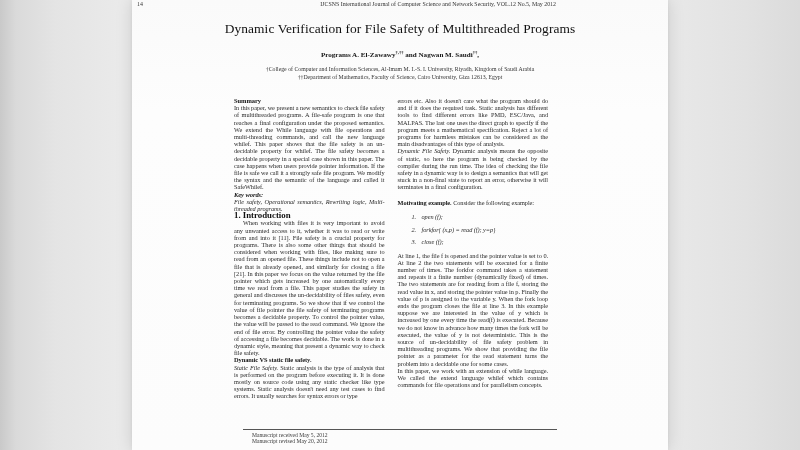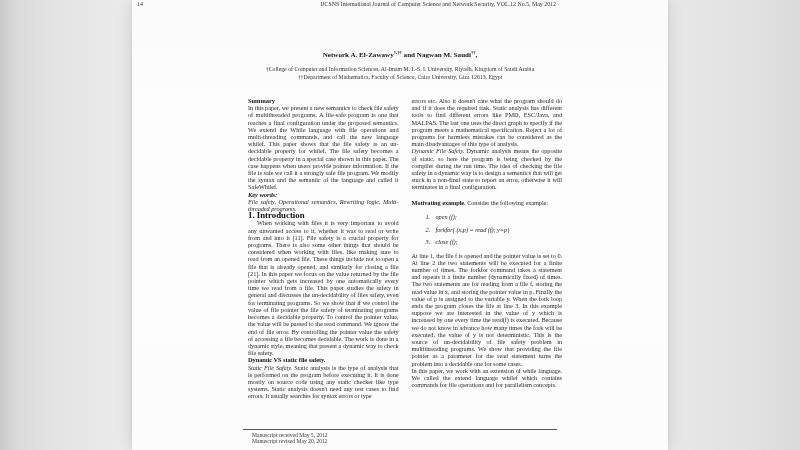--- a/index.html
+++ b/index.html
@@ -28,21 +28,21 @@
   .authors{
     position:absolute;left:60px;top:50px;width:416px;
     text-align:center;font-size:7.1px;font-weight:bold;color:#151515;
   }
   .authors sup{font-size:4.6px;font-weight:bold;}
   .affils{
     position:absolute;left:30px;top:66px;width:476px;
     text-align:center;font-size:5.8px;color:#333;line-height:7.6px;
   }
   .columns{
-    position:absolute;left:116px;top:97px;width:314px;height:331px;
+    position:absolute;left:102px;top:97px;width:314px;height:331px;
     display:flex;gap:13px;overflow:hidden;
   }
   .col{width:150.5px;font-size:6.3px;line-height:7.2px;letter-spacing:-0.06px;text-align:justify;color:#2b2b2b;}
   .col p{margin:0;}
   .h-small{font-weight:bold;font-size:6.5px;color:#161616;margin:0;}
   .h-small.ital{font-style:italic;}
   .h-intro{font-weight:bold;font-size:8.8px;color:#101010;margin:10px 0 9px 0;letter-spacing:0;}
   .h-sub{font-weight:bold;font-size:6.4px;color:#161616;margin:7px 0 0 0;}
   .ital{font-style:italic;}
   .indent{text-indent:9px;}
@@ -64,22 +64,23 @@
 <body>
 
 <div class="stage">
   <div class="paper">
 
     <div class="running-head">
       <span class="page-num">14</span>
       <span class="journal-line">IJCSNS International Journal of Computer Science and Network Security, VOL.12 No.5, May 2012</span>
     </div>
 
+    <div class="paper-title">Dynamic Verification for File Safety of Multithreaded Programs</div>
 
-    <div class="authors"><span>Network A. El-Zawawy</span><sup>†,††</sup><span> and </span><span>Nagwan M. Saudi</span><sup>††</sup><span>,</span></div>
+    <div class="authors"><span>Programs A. El-Zawawy</span><sup>†,††</sup><span> and </span><span>Nagwan M. Saudi</span><sup>††</sup><span>,</span></div>
 
     <div class="affils">
       <div>†College of Computer and Information Sciences, Al-Imam M. I.-S. I. University, Riyadh, Kingdom of Saudi Arabia</div>
       <div>††Department of Mathematics, Faculty of Science, Cairo University, Giza 12613, Egypt</div>
     </div>
 
     <div class="columns">
 
       <div class="col">
         <p class="h-small">Summary</p>

